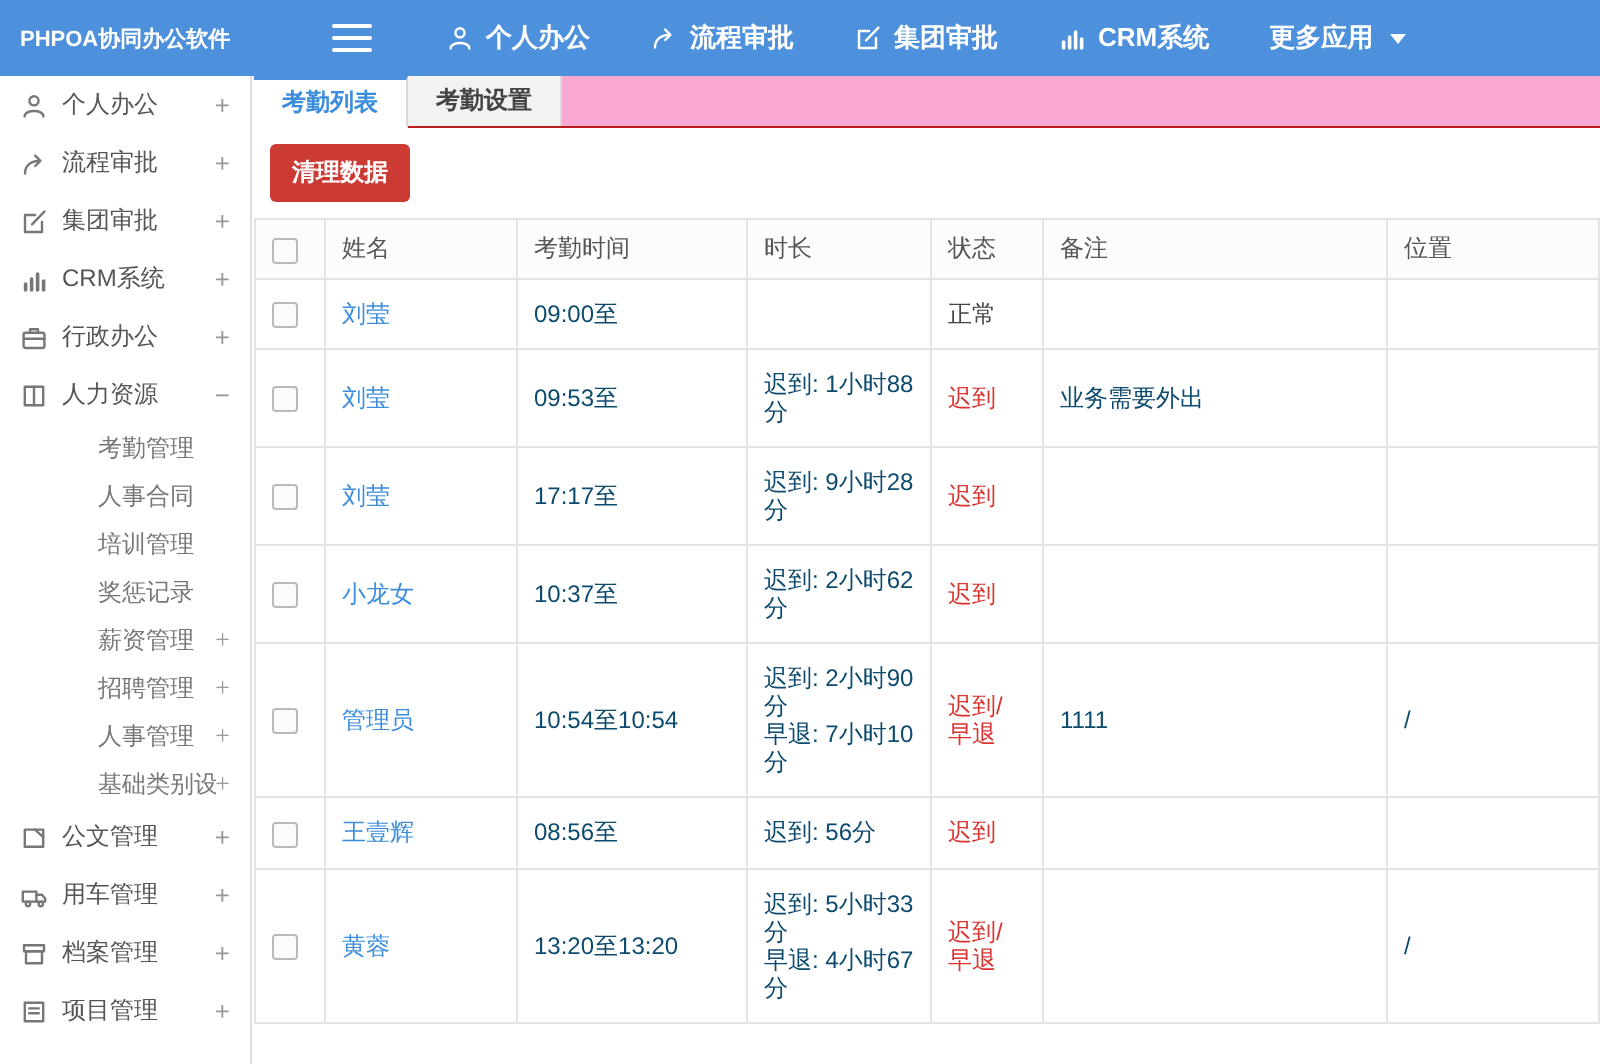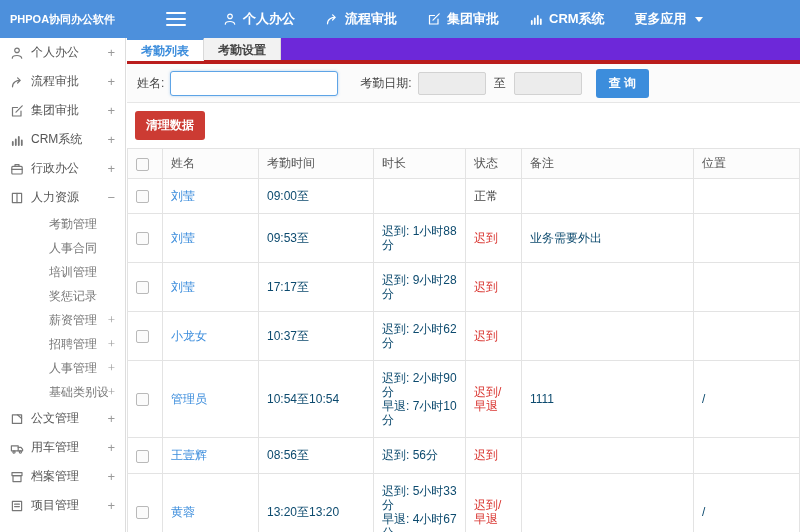--- a/index.html
+++ b/index.html
@@ -29,21 +29,21 @@
   .side-icon { width:14px; height:14px; color:#777; flex:0 0 14px; }
   .side-label { flex:1; overflow:hidden; }
   .side-expand { color:#999; font-size:13px; }
   .side-sub { }
   .side-sub-item { display:flex; align-items:center; height:24px; padding:0 10px 0 49px;
     color:#777; cursor:pointer; font-size:12px; white-space:nowrap;font-family:Liberation Serif, serif; }
   .side-sub-item .side-label { flex:1; }
 
   
   .content { position:absolute; left:127px; top:38px; right:0; bottom:0; background:#fff; }
-  .tabbar { height:26px; background:#6d28d9; border-bottom:4px solid #b91c1c; display:flex; }
+  .tabbar { height:26px; background:#f9a8d4; border-bottom:1px solid #b91c1c; display:flex; }
   .tab { padding:0 14px; line-height:24px; border-right:1px solid #d9d9d9; color:#444;
     font-weight:bold; cursor:pointer; background:#f2f2f2; }
   .tab.active { background:#fff; color:#3C8DDC; border-top:2px solid #4D90DC;
     line-height:22px; border-bottom:1px solid #fff; margin-bottom:-1px; }
 
   .searchbar { height:39px; display:flex; align-items:center; padding:0 8px;
     background:#fbfbfb; border-bottom:1px solid #e6e6e6; }
   .form-label { color:#444; margin:0 6px 0 2px; white-space:nowrap; }
   .name-input { width:168px; height:25px; border:1px solid #5EA4E6; border-radius:3px;
     padding:0 6px; outline:none; background:#fff; box-shadow:0 0 3px rgba(80,150,220,.4); }
@@ -242,29 +242,20 @@
     </div>
   </aside>
 
 <main class="content">
 
   <div class="tabbar" id="tabbar">
       <div class="tab active">考勤列表</div>
       <div class="tab">考勤设置</div>
     </div>
 
-  <div class="searchbar">
-    <span class="form-label">姓名:</span>
-    <input class="name-input" type="text" value="" style="">
-    <span class="form-label date-label">考勤日期:</span>
-    <input class="date-input" type="text" value="" style="">
-    <span class="to-label">至</span>
-    <input class="date-input" type="text" value="" style="">
-    <button class="btn-query">查 询</button>
-  </div>
 
   <div class="actionbar">
     <button class="btn-clean">清理数据</button>
   </div>
 
   <table>
     <colgroup>
       <col style="width:35px">
         <col style="width:96px">
         <col style="width:115px">

